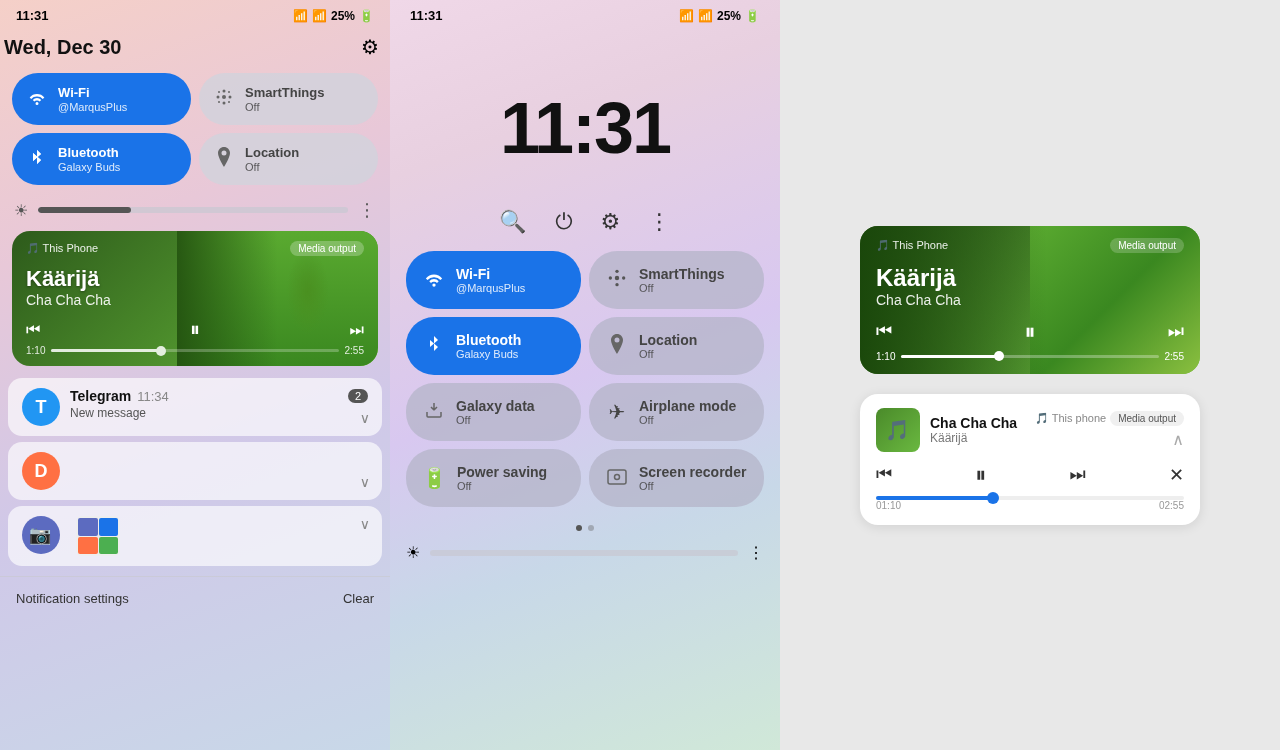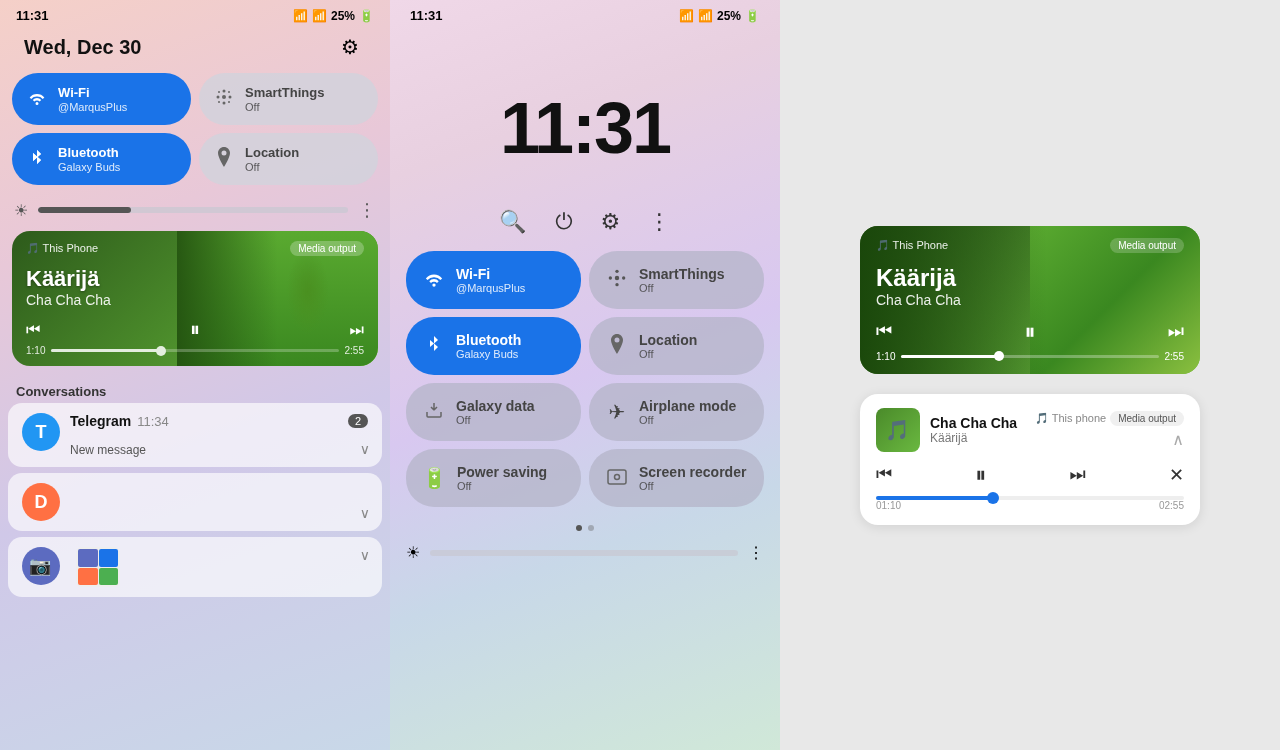--- a/index.html
+++ b/index.html
@@ -29,21 +29,21 @@
       align-items: center;
       padding: 8px 16px 4px;
       font-size: 13px;
       font-weight: 600;
     }
 
     .left-header {
       display: flex;
       justify-content: space-between;
       align-items: center;
-      padding: 4px 24px 10px;
+      padding: 4px 4px 10px;
     }
 
     .left-date {
       font-size: 20px;
       font-weight: 600;
       color: #111;
     }
 
     .settings-icon {
       width: 32px;
@@ -283,21 +283,21 @@
     .notif-name { font-size: 14px; font-weight: 600; color: #111; }
     .notif-time { font-size: 13px; color: #888; }
     .notif-badge {
       background: #555;
       color: white;
       border-radius: 10px;
       padding: 1px 7px;
       font-size: 11px;
       margin-left: auto;
     }
-    .notif-msg { font-size: 12px; color: #555; margin-top: 14px; }
+    .notif-msg { font-size: 12px; color: #555; margin-top: 2px; }
 
     .expand-arrow {
       position: absolute;
       right: 12px;
       bottom: 10px;
       font-size: 14px;
       color: #888;
       cursor: pointer;
     }
 
@@ -685,21 +685,20 @@
           <div class="progress-bar">
             <div class="progress-fill" style="width:38%"></div>
             <div class="progress-dot" style="left:38%"></div>
           </div>
           <span>2:55</span>
         </div>
       </div>
     </div>
   </div>
 
-  <div class="section-label">Conversations</div>
 
   <div class="notification-item">
     <div class="notif-avatar" style="background:#2196F3">T</div>
     <div class="notif-content">
       <div class="notif-header">
         <span class="notif-name">Telegram</span>
         <span class="notif-time">11:34</span>
         <span class="notif-badge">2</span>
       </div>
       <div class="notif-msg">New message</div>
@@ -717,20 +716,24 @@
     <div class="notif-avatar" style="background:#5C6BC0">📷</div>
     <div style="width:44px;height:40px;background:#eee;border-radius:6px;margin-left:6px;overflow:hidden;display:grid;grid-template-columns:1fr 1fr;gap:1px;padding:2px">
       <div style="background:#5C6BC0;border-radius:2px"></div>
       <div style="background:#1a73e8;border-radius:2px"></div>
       <div style="background:#FF7043;border-radius:2px"></div>
       <div style="background:#4CAF50;border-radius:2px"></div>
     </div>
     <span class="expand-arrow" style="bottom:auto;top:10px">∨</span>
   </div>
 
+  <div class="notif-footer">
+    <span class="footer-btn">Notification settings</span>
+    <span class="footer-btn clear">Clear</span>
+  </div>
 </div>
 
 <div class="center-panel">
   <div class="center-status-bar">
     <span>11:31</span>
     <div class="status-icons">
       <span>📶</span>
       <span>📶</span>
       <span>25%</span>
       <span>🔋</span>

